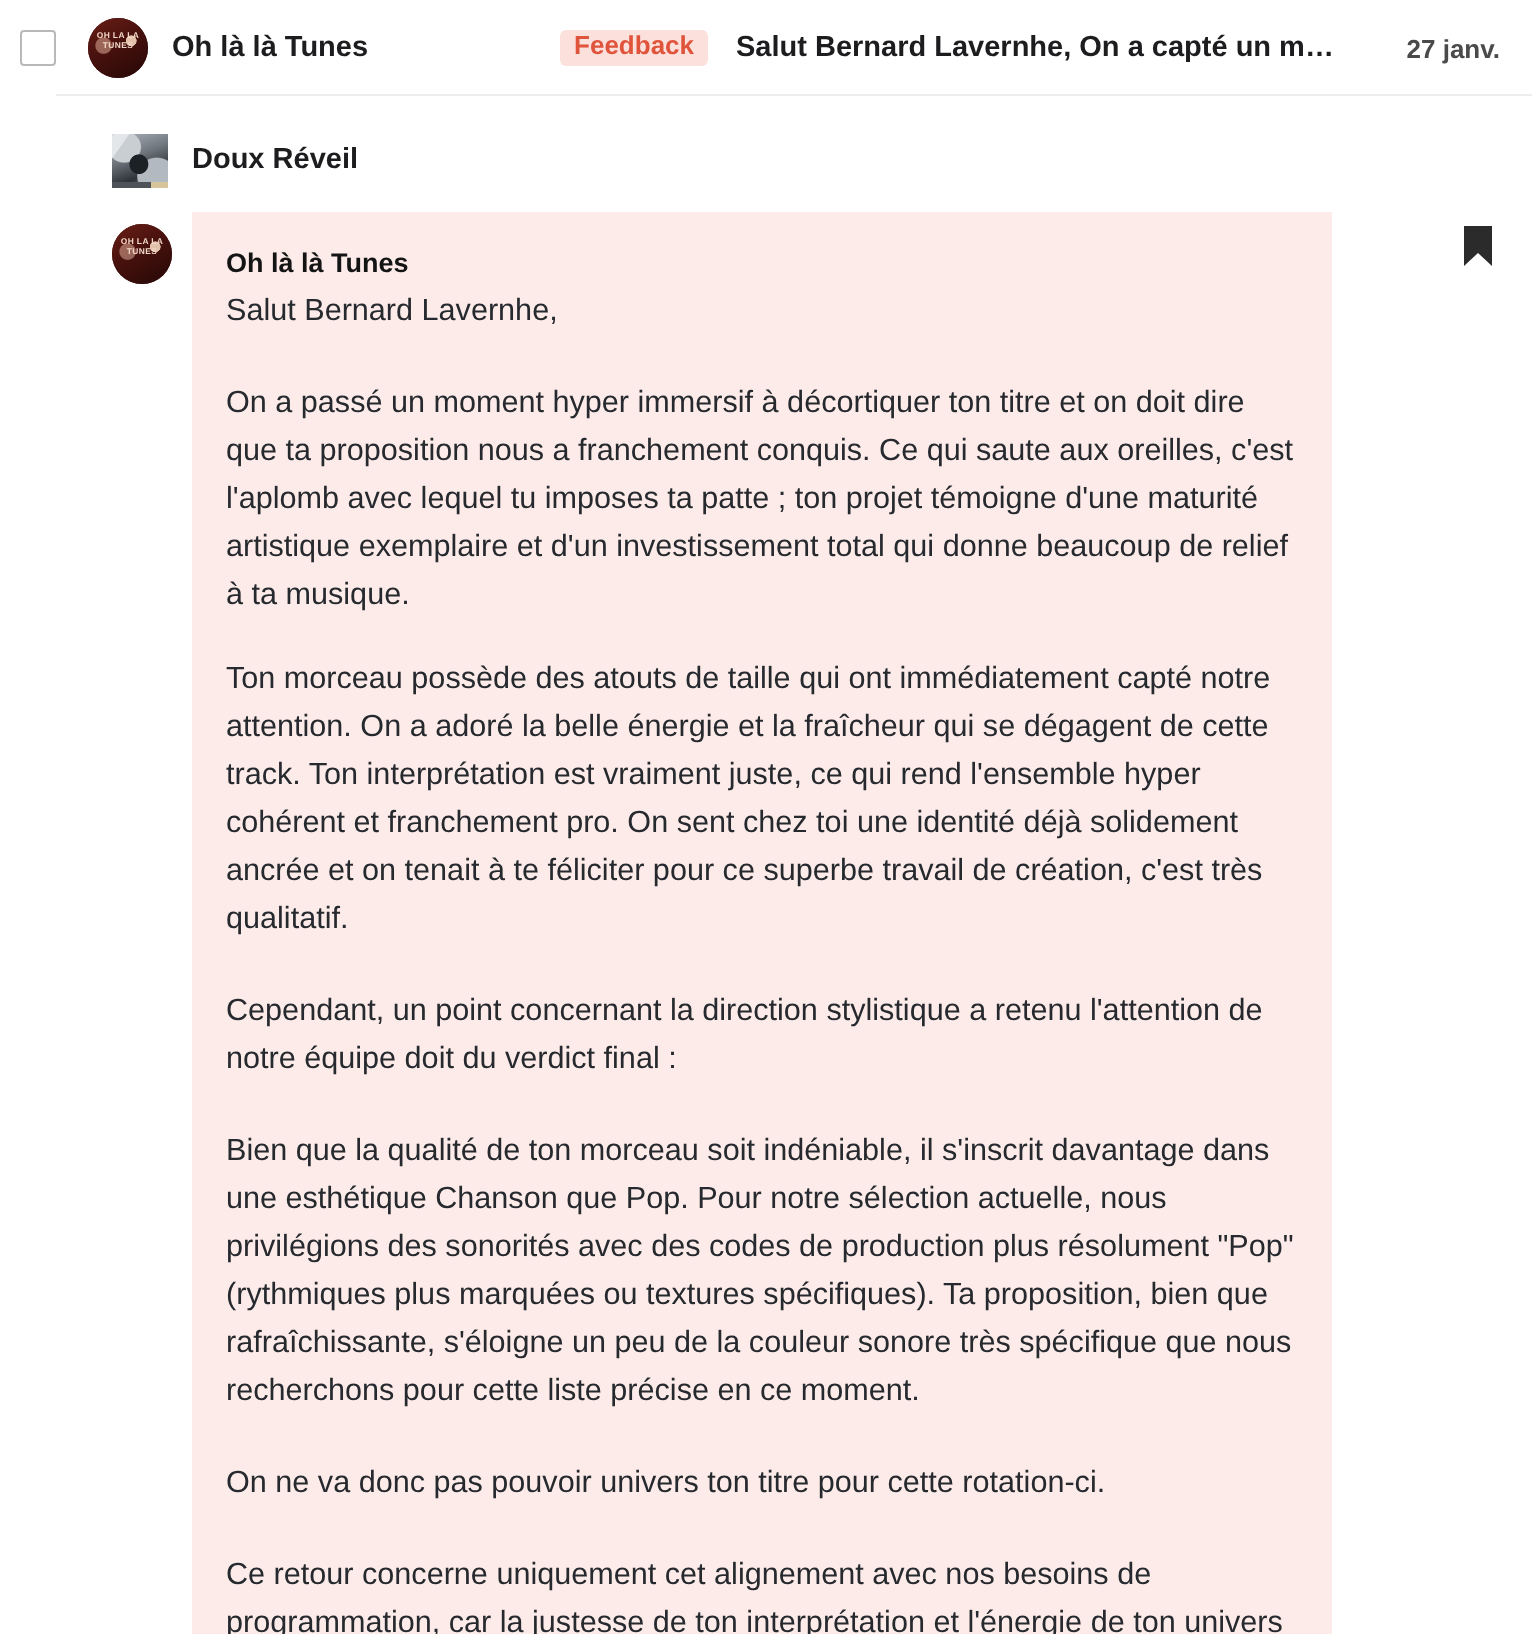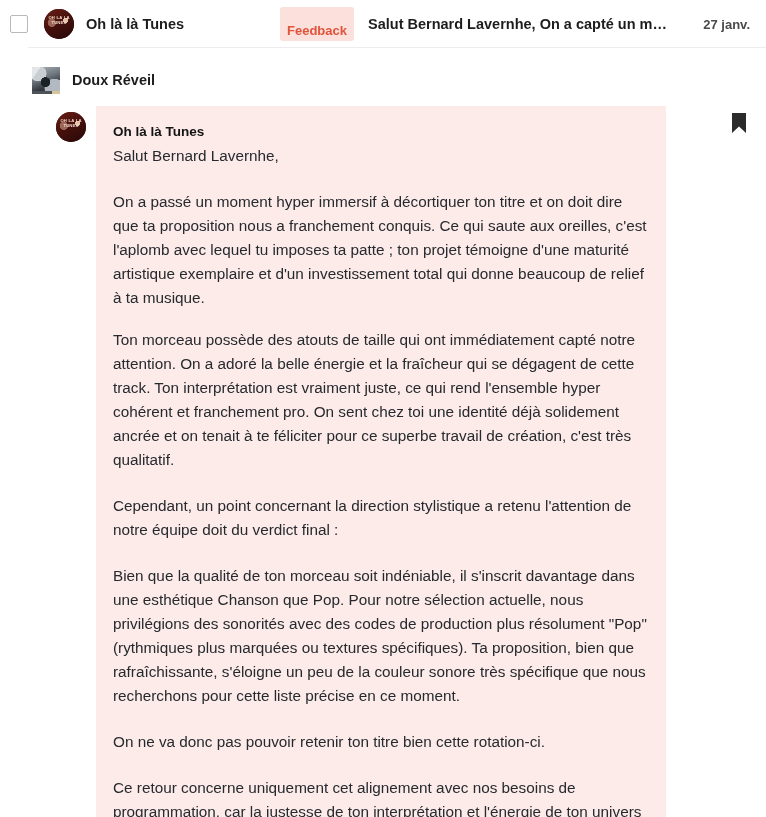--- a/index.html
+++ b/index.html
@@ -96,21 +96,21 @@
     min-width: 0;
     margin-left: 96px;
   }
 
   .badge-feedback {
     flex: 0 0 auto;
     background: #fbe0dc;
     color: #e0543c;
     font-size: 13px;
     font-weight: 700;
-    padding: 17px 7px 4px;
+    padding: 1px 7px 4px;
     border-radius: 3px;
     line-height: 1;
   }
 
   .subject-snippet {
     margin-left: 14px;
     font-size: 14.5px;
     font-weight: 700;
     color: #1d1d1f;
     white-space: nowrap;
@@ -126,21 +126,21 @@
     font-weight: 700;
     color: #4a4a4a;
     white-space: nowrap;
   }
 
   
   .track-row {
     display: flex;
     align-items: center;
     height: 40px;
-    padding-left: 32px;
+    padding-left: 56px;
     margin-top: 12px;
   }
 
   .track-thumb {
     width: 28px;
     height: 27px;
     flex: 0 0 auto;
     position: relative;
     overflow: hidden;
     background: #8d949b;
@@ -269,17 +269,17 @@
 
   <div class="message-bubble">
     <div class="msg-sender">Oh là là Tunes</div>
 
     <div class="msg-body">
       <p>Salut Bernard Lavernhe,</p>
       <p class="gap-before">On a passé un moment hyper immersif à décortiquer ton titre et on doit dire que ta proposition nous a franchement conquis. Ce qui saute aux oreilles, c'est l'aplomb avec lequel tu imposes ta patte ; ton projet témoigne d'une maturité artistique exemplaire et d'un investissement total qui donne beaucoup de relief à ta musique.</p>
       <p class="gap-small">Ton morceau possède des atouts de taille qui ont immédiatement capté notre attention. On a adoré la belle énergie et la fraîcheur qui se dégagent de cette track. Ton interprétation est vraiment juste, ce qui rend l'ensemble hyper cohérent et franchement pro. On sent chez toi une identité déjà solidement ancrée et on tenait à te féliciter pour ce superbe travail de création, c'est très qualitatif.</p>
       <p class="gap-before">Cependant, un point concernant la direction stylistique a retenu l'attention de notre équipe doit du verdict final :</p>
       <p class="gap-before">Bien que la qualité de ton morceau soit indéniable, il s'inscrit davantage dans une esthétique Chanson que Pop. Pour notre sélection actuelle, nous privilégions des sonorités avec des codes de production plus résolument "Pop" (rythmiques plus marquées ou textures spécifiques). Ta proposition, bien que rafraîchissante, s'éloigne un peu de la couleur sonore très spécifique que nous recherchons pour cette liste précise en ce moment.</p>
-      <p class="gap-before">On ne va donc pas pouvoir retenir ton titre bien cette rotation-ci.</p>
+      <p class="gap-before">On ne va donc pas pouvoir univers ton titre pour cette rotation-ci.</p>
       <p class="gap-before">Ce retour concerne uniquement cet alignement avec nos besoins de programmation, car la justesse de ton interprétation et l'énergie de ton univers nous ont vraiment impressionnés.</p>
     </div>
   </div>
 </div>
 
 </body></html>

